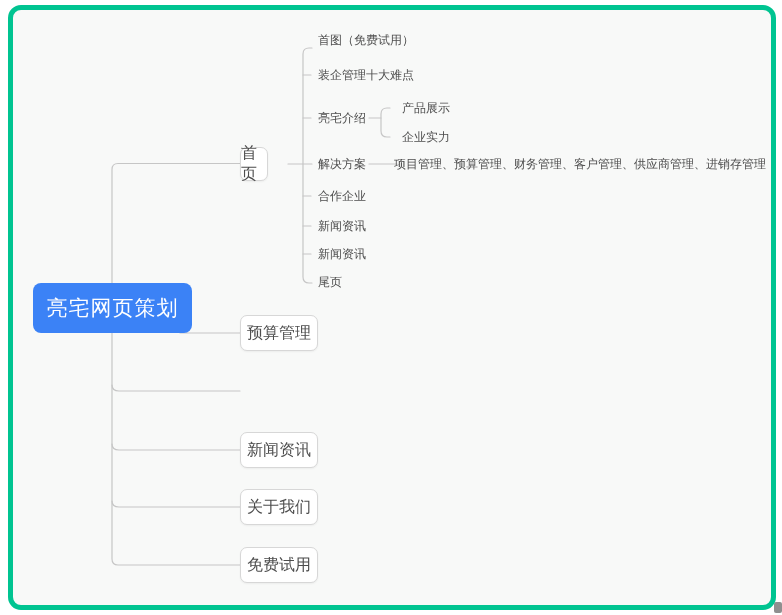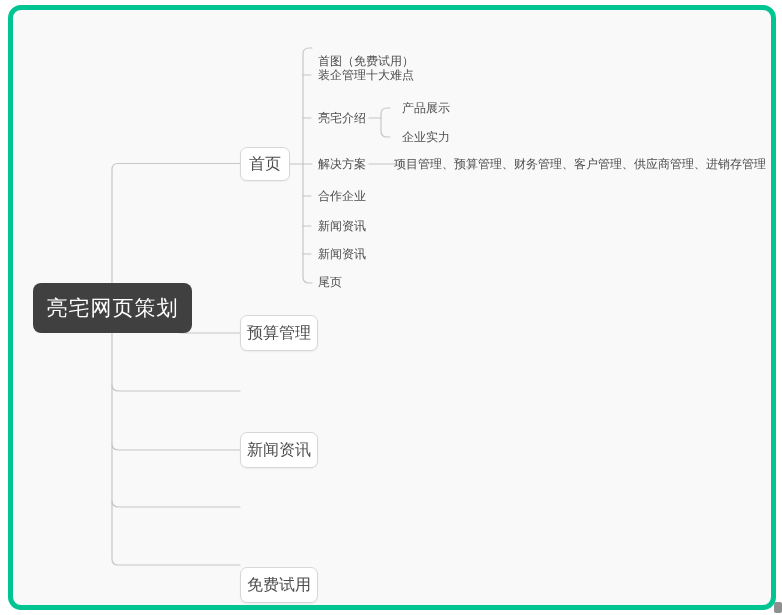--- a/index.html
+++ b/index.html
@@ -13,40 +13,40 @@
 
   
   .resize-mark { position:absolute; left:774px; top:602px; width:8px; height:11px;
                  background:#8f8f8f; border-radius:2px; z-index:0; }
 
   .canvas { position:absolute; left:0; top:0; width:782px; height:615px; z-index:2; }
   svg.connectors { position:absolute; left:0; top:0; }
 
   
   .node-root { position:absolute; left:33px; top:283px; width:159px; height:50px;
-               background:#404040; border-radius:8px; color:#ffffff; font-size:21px;
+               background:#3b82f6; border-radius:8px; color:#ffffff; font-size:21px;
                display:flex; align-items:center; justify-content:center;
                letter-spacing:1px; z-index:5; cursor:default; }
 
   
   .node-l1 { position:absolute; background:#ffffff; border:1px solid #D7D7D7;
              border-radius:7px; color:#4D4D4D; font-size:16px;
              display:flex; align-items:center; justify-content:center;
              box-shadow:0 1px 2px rgba(0,0,0,0.05); z-index:4; cursor:default; }
-  .n-home      { left:240px; top:147px; width:50px; height:34px; }
+  .n-home      { left:240px; top:147px; width:28px; height:34px; }
   .n-prodintro { left:240px; top:315px; width:78px; height:36px; }
   .n-cases     { left:240px; top:373px; width:78px; height:36px; }
   .n-news      { left:240px; top:432px; width:78px; height:36px; }
   .n-about     { left:240px; top:489px; width:78px; height:36px; }
-  .n-trial     { left:240px; top:547px; width:78px; height:36px;margin-top:20px; }
+  .n-trial     { left:240px; top:547px; width:78px; height:36px; }
 
   
   .leaf { position:absolute; height:16px; line-height:16px; font-size:12px;
           color:#4D4D4D; white-space:nowrap; z-index:4; cursor:default; }
-  .c-hero     { left:318px; top:53px; }
+  .c-hero     { left:318px; top:32px; }
   .c-pain     { left:318px; top:67px; }
   .c-intro    { left:318px; top:110px; }
   .c-show     { left:318px; top:156px; }
   .c-partner  { left:318px; top:188px; }
   .c-feedback { left:318px; top:218px; }
   .c-newsch   { left:318px; top:246px; }
   .c-footer   { left:318px; top:275px;font-family:Liberation Mono, monospace; }
   .g-solution { left:402px; top:100px; }
   .g-strength { left:402px; top:129px; }
   .g-products { left:394px; top:156px; }
@@ -85,20 +85,21 @@
 
         <path d="M369 164 H397"></path>
       </g>
     </svg>
 
     <div class="node-root">亮宅网页策划</div>
 
     <div class="node-l1 n-home">首页</div>
     <div class="node-l1 n-prodintro">预算管理</div>
     <div class="node-l1 n-news">新闻资讯</div>
+    <div class="node-l1 n-about">关于我们</div>
     <div class="node-l1 n-trial">免费试用</div>
 
     <div class="leaf c-hero">首图（免费试用）</div>
     <div class="leaf c-pain">装企管理十大难点</div>
     <div class="leaf c-intro">亮宅介绍</div>
     <div class="leaf c-show">解决方案</div>
     <div class="leaf c-partner">合作企业</div>
     <div class="leaf c-feedback">新闻资讯</div>
     <div class="leaf c-newsch">新闻资讯</div>
     <div class="leaf c-footer">尾页</div>

